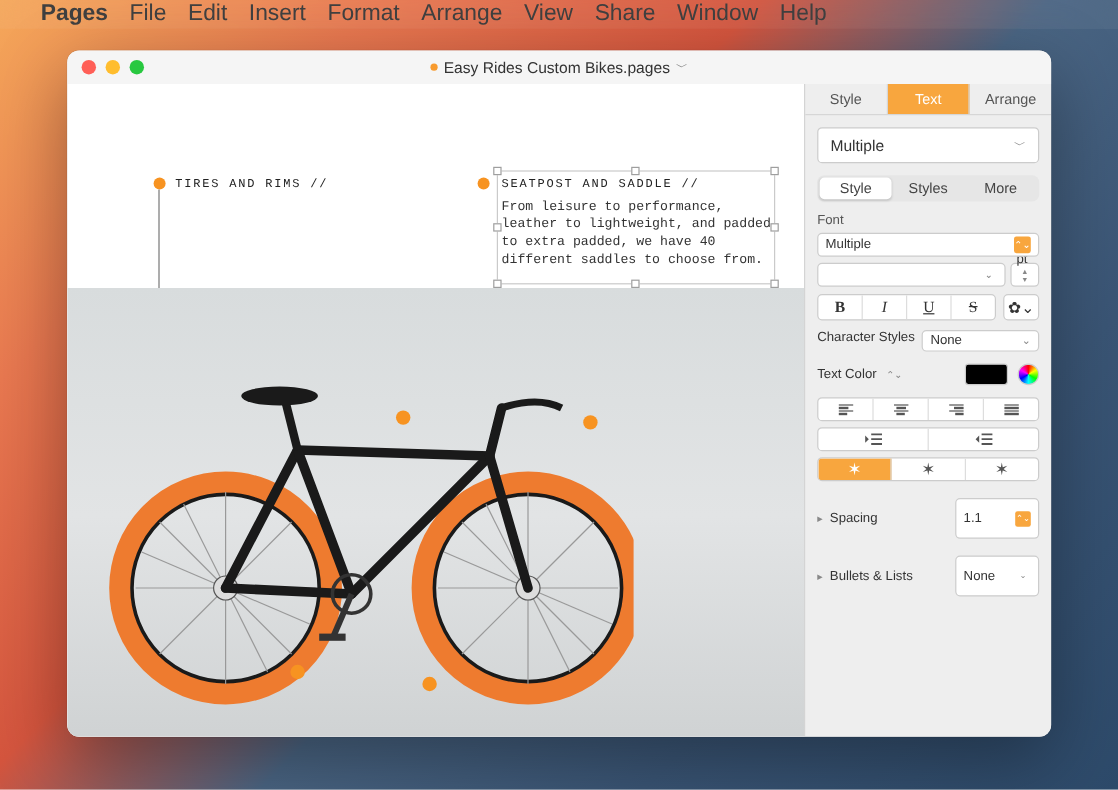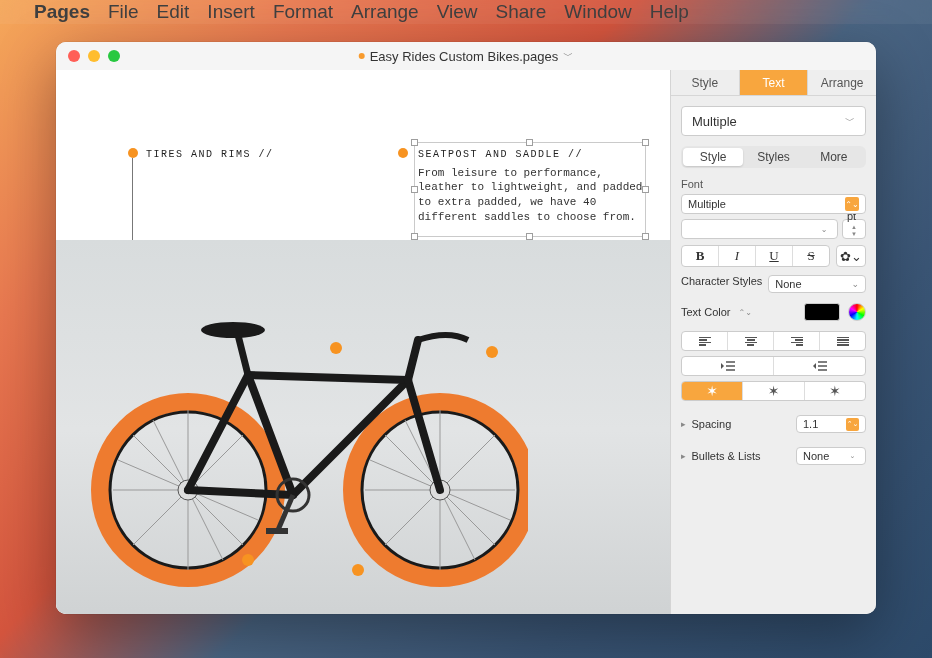--- a/index.html
+++ b/index.html
@@ -402,21 +402,21 @@
     .disc-tri { font-size: 9px; color: #888; }
     .disc-dd {
       margin-left: auto;
       width: 70px;
       background: #fff;
       border: 1px solid #ccc;
       border-radius: 4px;
       height: 18px;
       display: flex;
       align-items: center;
-      padding: 0 6px;
+      padding: 16px 6px;
       font-size: 11px;
     }
     .disc-dd .chev-end {
       margin-left: auto;
       background: #f8a63e;
       color: #fff;
       width: 13px;
       height: 13px;
       border-radius: 2px;
       display: flex;

